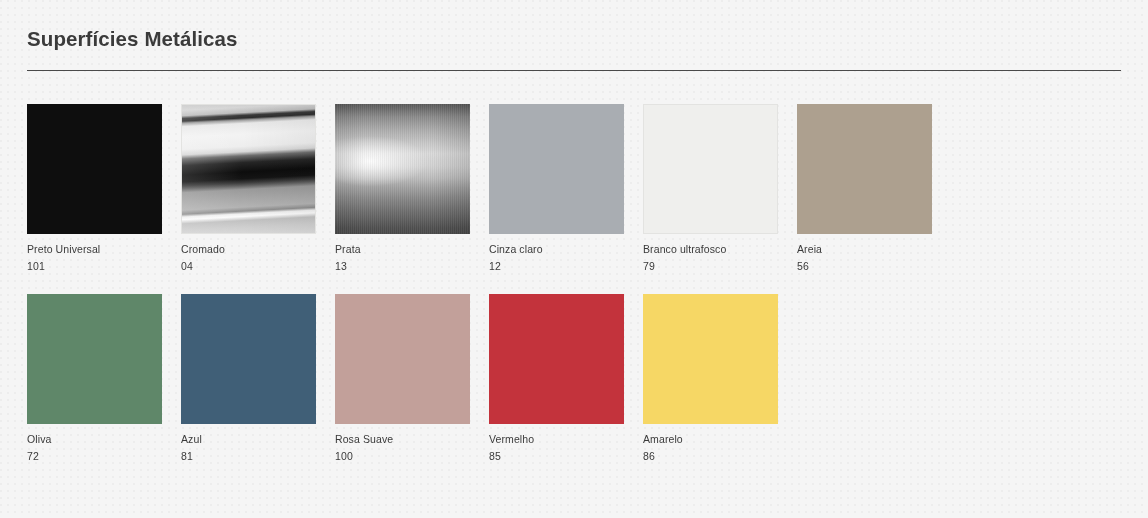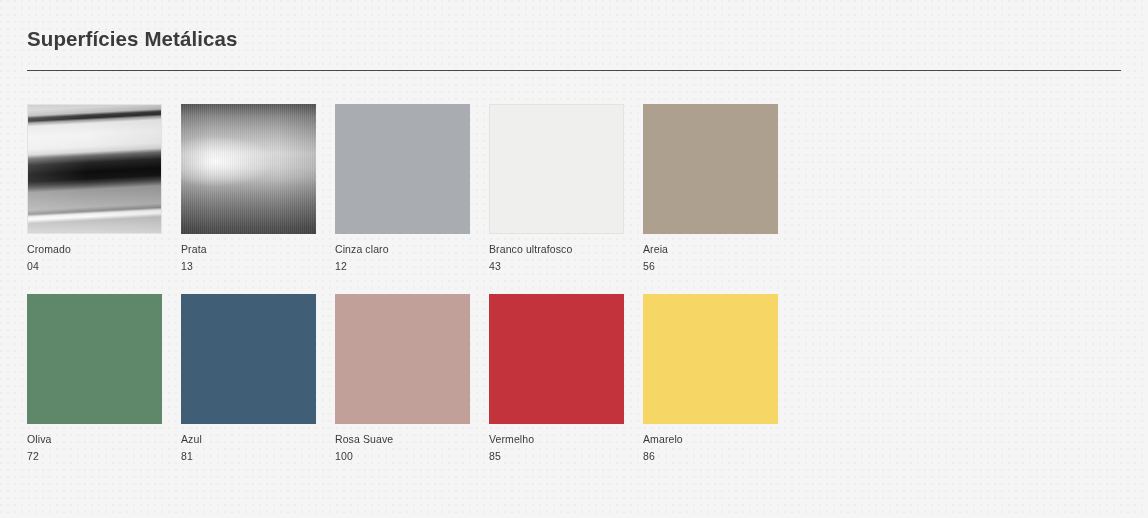--- a/index.html
+++ b/index.html
@@ -165,38 +165,43 @@
 
 <div class="page">
 
   <div class="header">
     <h1 class="page-title">Superfícies Metálicas</h1>
     <div class="title-rule"></div>
   </div>
 
   <div class="grid">
       <div class="swatch-cell">
+        <div class="swatch-chip" style="background-color: rgb(14, 14, 14);"></div>
+        <div class="swatch-name">Preto Universal</div>
+        <div class="swatch-code">101</div>
+      </div>
+      <div class="swatch-cell">
         <div class="swatch-chip bordered tex-chrome"></div>
         <div class="swatch-name">Cromado</div>
         <div class="swatch-code">04</div>
       </div>
       <div class="swatch-cell">
         <div class="swatch-chip tex-silver"></div>
         <div class="swatch-name">Prata</div>
         <div class="swatch-code">13</div>
       </div>
       <div class="swatch-cell">
         <div class="swatch-chip" style="background-color: rgb(169, 173, 178);"></div>
         <div class="swatch-name">Cinza claro</div>
         <div class="swatch-code">12</div>
       </div>
       <div class="swatch-cell">
         <div class="swatch-chip bordered" style="background-color: rgb(239, 239, 237);"></div>
         <div class="swatch-name">Branco ultrafosco</div>
-        <div class="swatch-code">43</div>
+        <div class="swatch-code">79</div>
       </div>
       <div class="swatch-cell">
         <div class="swatch-chip" style="background-color: rgb(173, 160, 143);"></div>
         <div class="swatch-name">Areia</div>
         <div class="swatch-code">56</div>
       </div>
       <div class="row-gap-spacer"></div>
       <div class="swatch-cell">
         <div class="swatch-chip" style="background-color: rgb(95, 135, 105);"></div>
         <div class="swatch-name">Oliva</div>

